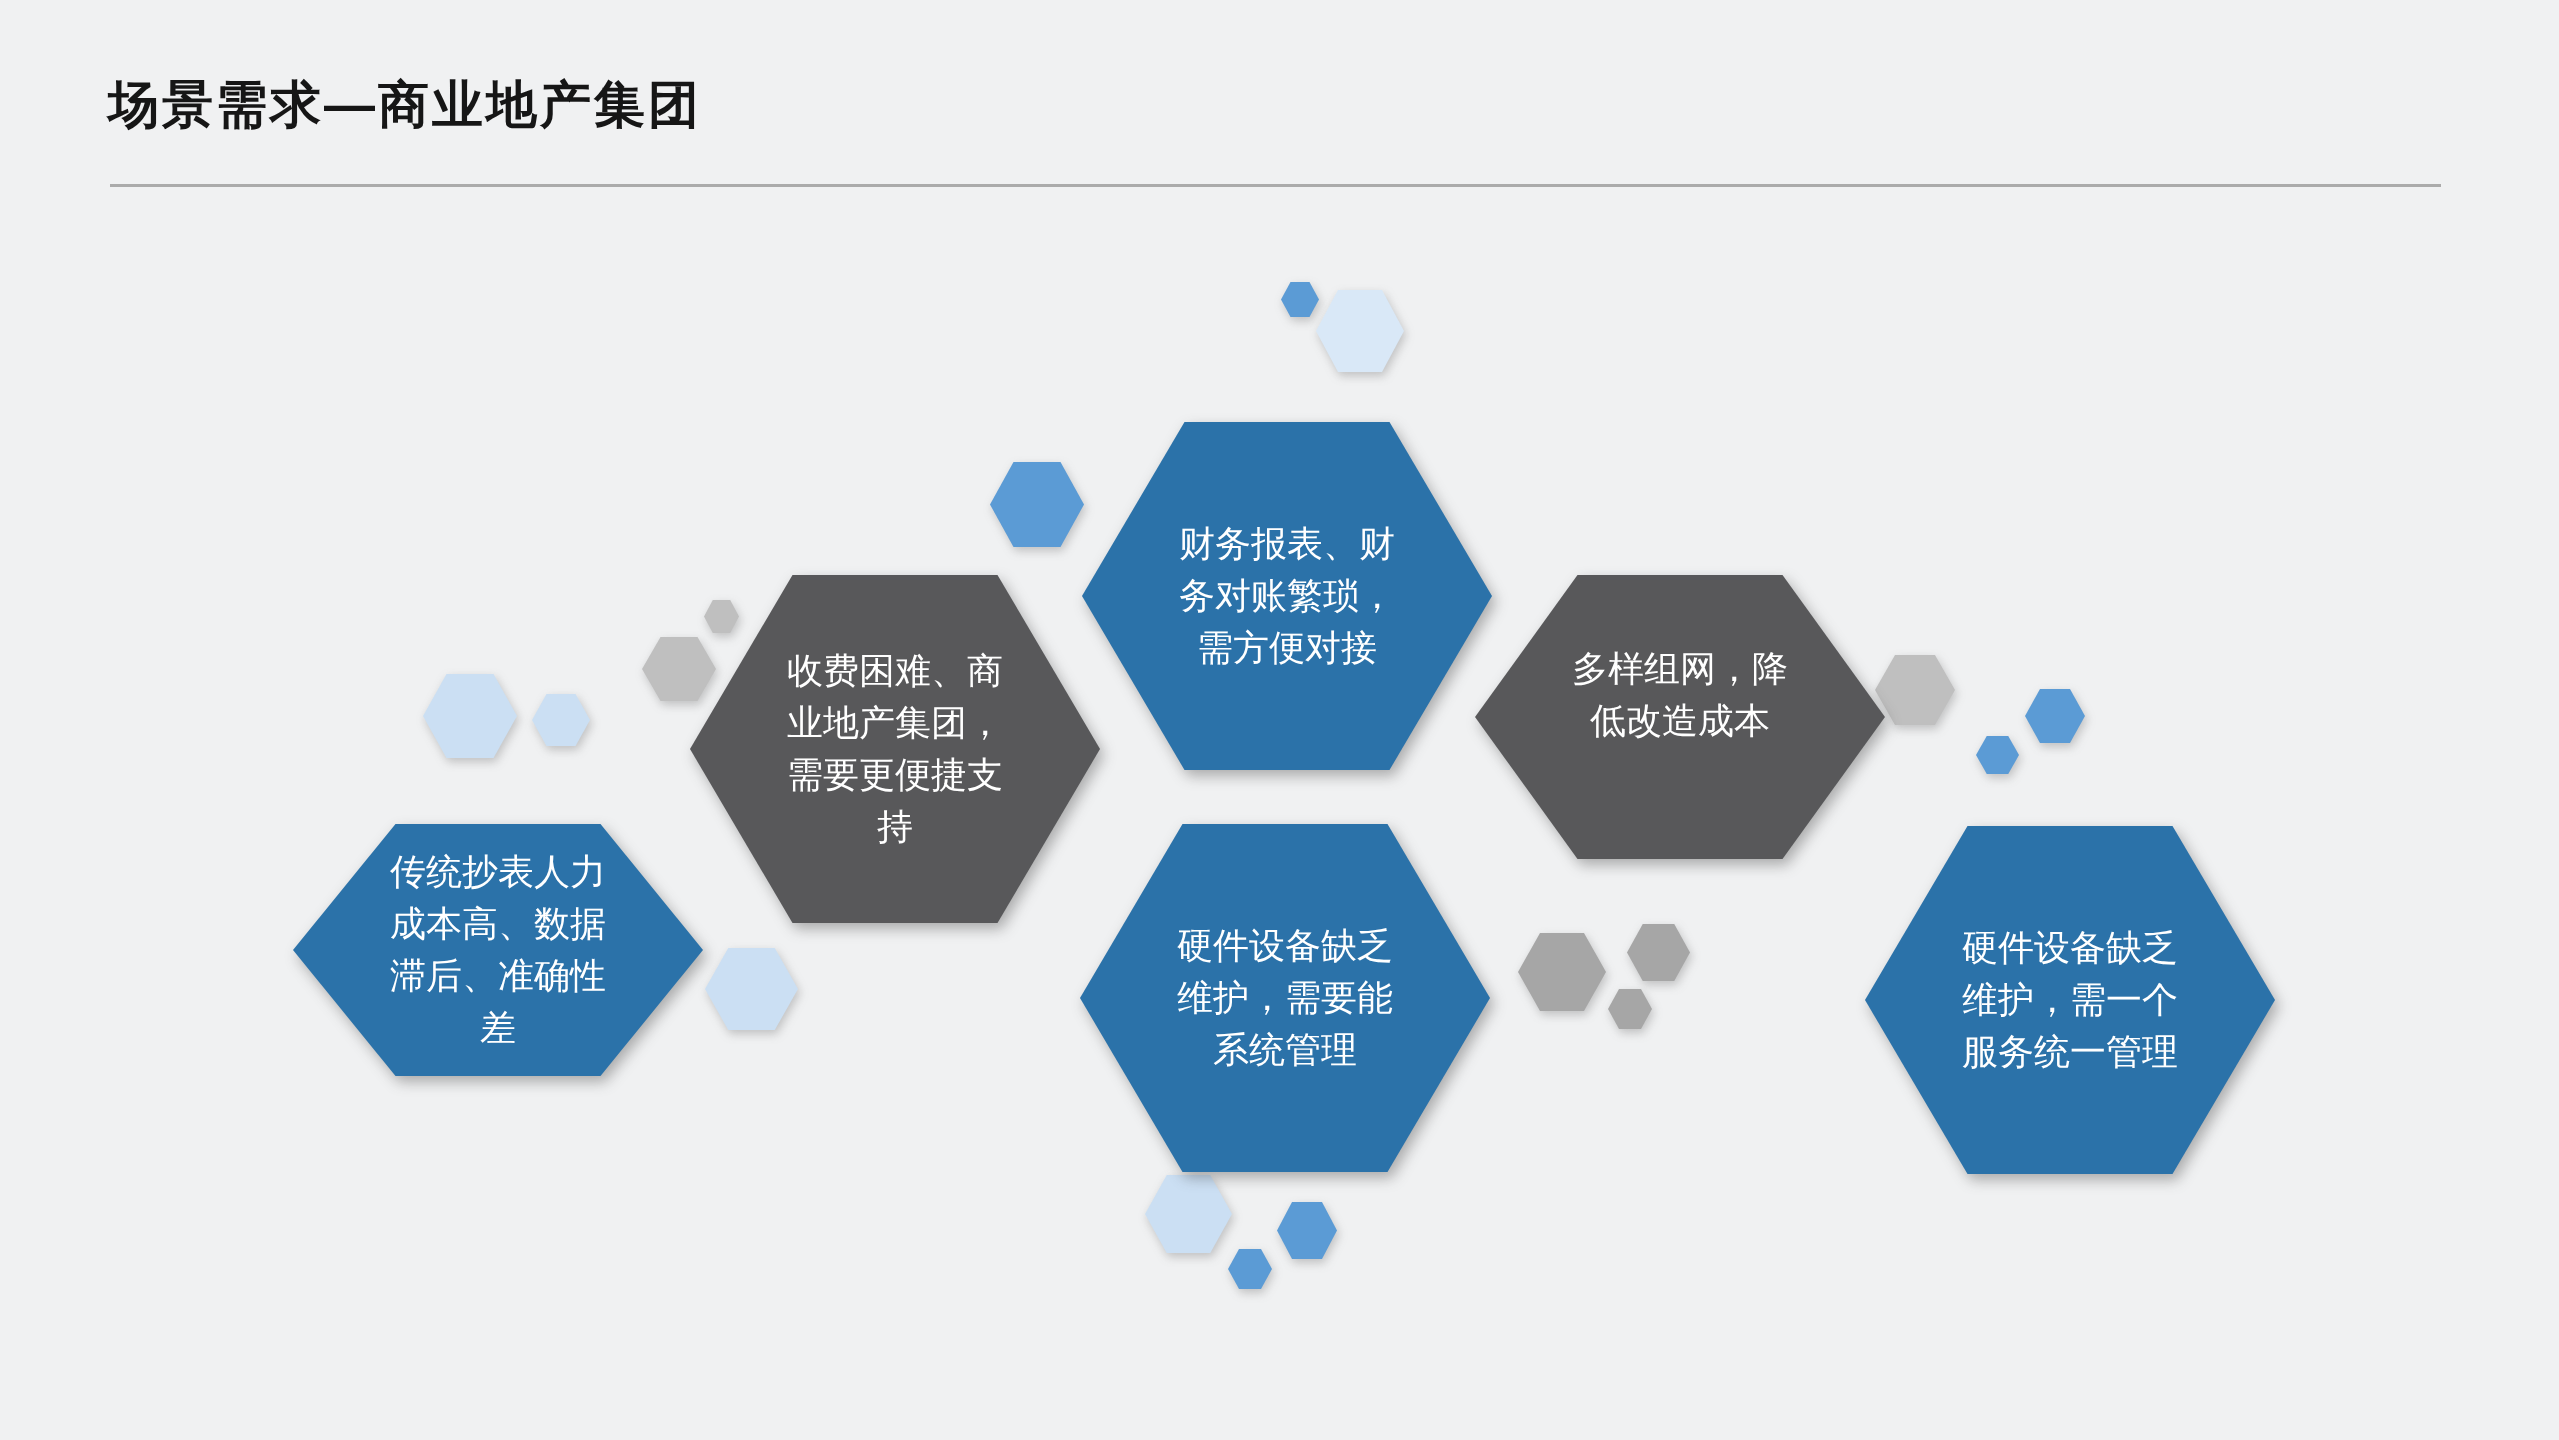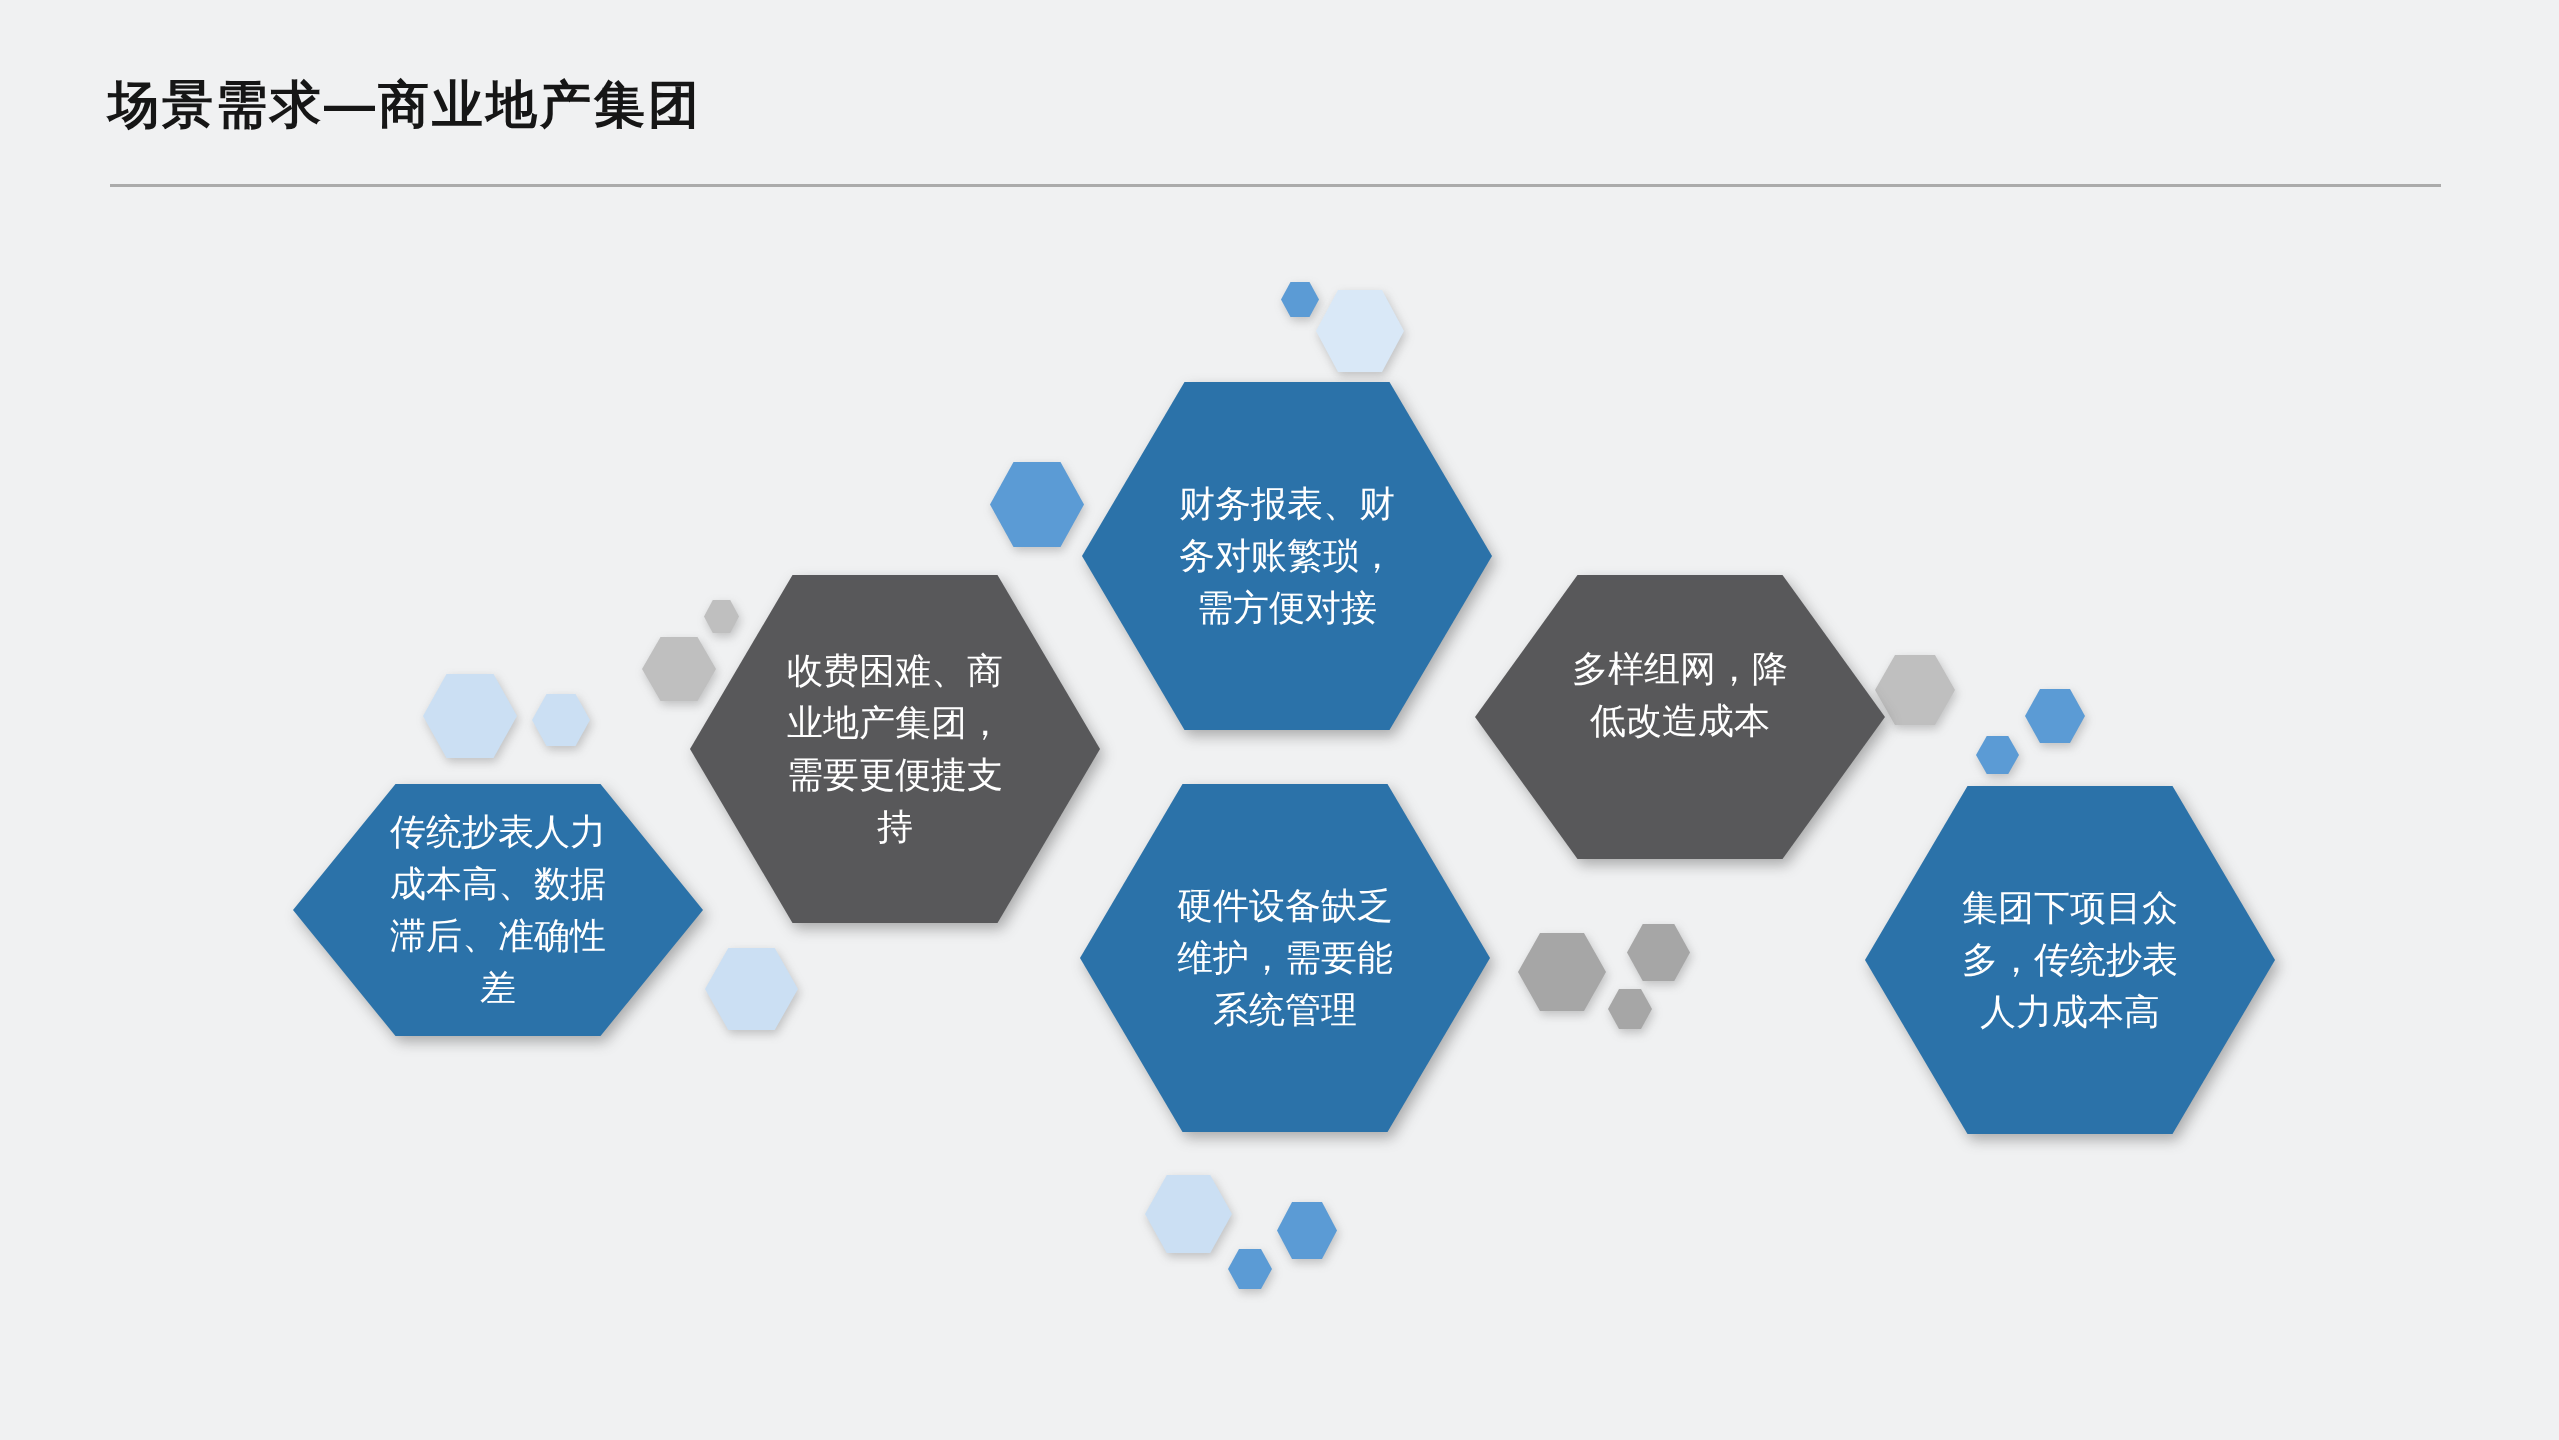--- a/index.html
+++ b/index.html
@@ -25,21 +25,21 @@
     background:var(--divider,#ababab);
   }
   .hexwrap{position:absolute;}
   .hexwrap.main{filter:drop-shadow(4px 6px 7px rgba(40,40,40,.35));}
   .hexwrap.deco{filter:drop-shadow(2px 4px 5px rgba(70,70,70,.28));}
   .hex{
     width:100%;height:100%;
     clip-path:polygon(25% 0,75% 0,100% 50%,75% 100%,25% 100%,0 50%);
     display:flex;align-items:center;justify-content:center;
   }
-  .hex-blue{background:var(--primary-blue,#2b72a9);}
+  .hex-blue{background:var(--primary-blue,#2b72a9);margin-top:40px;}
   .hex-gray{background:var(--dark-gray,#58585a);}
   .hex-accent{background:var(--accent-blue,#5b9bd5);}
   .hex-lblue{background:var(--light-blue,#cbdff3);}
   .hex-pale{background:var(--pale-blue,#d9e8f7);}
   .hex-lgray{background:var(--light-gray,#bfbfbf);}
   .hex-mgray{background:var(--mid-gray,#a6a6a6);}
   .hex-text{
     width:226px;
     font-size:36px;line-height:52px;
     color:var(--hex-text,#ffffff);
@@ -131,17 +131,17 @@
   </div>
 
   <div class="hexwrap main" style="left:1475px;top:575px;width:410px;height:284px">
     <div class="hex hex-gray">
       <div class="hex-text" style="padding-bottom:45px">多样组网，降低改造成本</div>
     </div>
   </div>
 
   <div class="hexwrap main" style="left:1865px;top:786px;width:410px;height:348px">
     <div class="hex hex-blue">
-      <div class="hex-text">集团下项目众多，传统抄表人力成本高</div>
+      <div class="hex-text">硬件设备缺乏维护，需一个服务统一管理</div>
     </div>
   </div>
 
 </div>
 
 </body></html>

